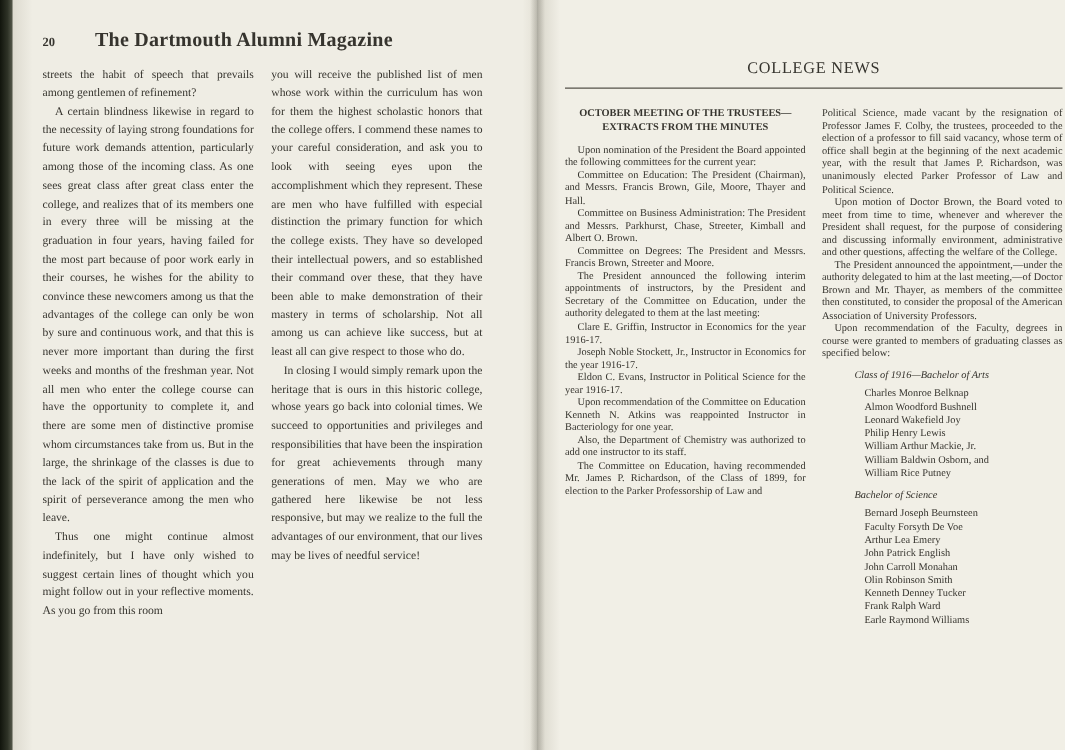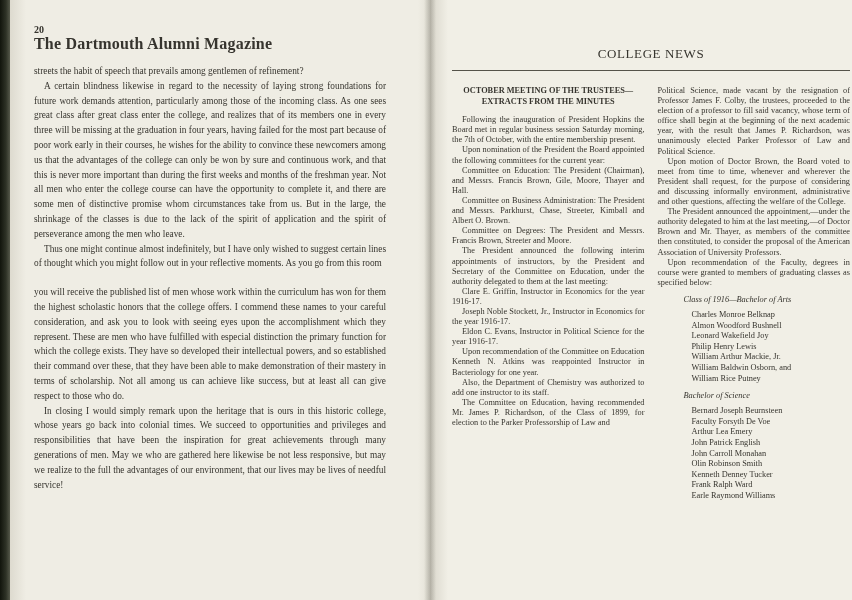--- a/index.html
+++ b/index.html
@@ -33,27 +33,27 @@
   }
 
   .right-page {
     left: 430px;
     width: 434px;
     background: linear-gradient(90deg, #d8d5ca 0px, #f1efe6 18px, #f1efe6 calc(100% - 8px), #deDBd0 100%);
     padding: 46px 14px 0 22px;
   }
 
   
-  .lp-header { display: flex; align-items: baseline; font-weight: bold; flex-direction: column; }
+  .lp-header { display: flex; align-items: baseline; font-weight: bold; }
   .page-num { width: 42px; font-size: 10px; }
   .lp-title { flex: 1; text-align: left; font-size: 16px; letter-spacing: 0.2px; }
   .lp-header .spacer { width: 42px; }
 
   .cols { display: flex; }
-  .lp-cols { margin-top: 11px; gap: 14px; flex-direction: column; }
+  .lp-cols { margin-top: 11px; gap: 14px; }
   .lp-cols .col {
     flex: 1;
     font-size: 9.3px;
     line-height: 14.8px;
     text-align: justify;
   }
 
   
   .rp-header { text-align: center; font-size: 13px; letter-spacing: 0.6px; }
   .rp-rule { width: 100%; border-bottom: 1px solid #55534a; margin-top: 8px; }
@@ -119,21 +119,20 @@
       </div>
     </div>
   </div>
 
   <div class="page right-page">
     <div class="rp-header">COLLEGE NEWS</div>
     <div class="rp-rule"></div>
     <div class="cols rp-cols">
       <div class="col">
         <div class="article-head">OCTOBER MEETING OF THE TRUSTEES—EXTRACTS FROM THE MINUTES</div>
-        <p>Following the inauguration of President Hopkins the Board met in regular business session Saturday morning, the 7th of October, with the entire membership present.</p>
         <p>Upon nomination of the President the Board appointed the following committees for the current year:</p>
         <p>Committee on Education: The President (Chairman), and Messrs. Francis Brown, Gile, Moore, Thayer and Hall.</p>
         <p>Committee on Business Administration: The President and Messrs. Parkhurst, Chase, Streeter, Kimball and Albert O. Brown.</p>
         <p>Committee on Degrees: The President and Messrs. Francis Brown, Streeter and Moore.</p>
         <p>The President announced the following interim appointments of instructors, by the President and Secretary of the Committee on Education, under the authority delegated to them at the last meeting:</p>
         <p>Clare E. Griffin, Instructor in Economics for the year 1916-17.</p>
         <p>Joseph Noble Stockett, Jr., Instructor in Economics for the year 1916-17.</p>
         <p>Eldon C. Evans, Instructor in Political Science for the year 1916-17.</p>
         <p>Upon recommendation of the Committee on Education Kenneth N. Atkins was reappointed Instructor in Bacteriology for one year.</p>
         <p>Also, the Department of Chemistry was authorized to add one instructor to its staff.</p>

